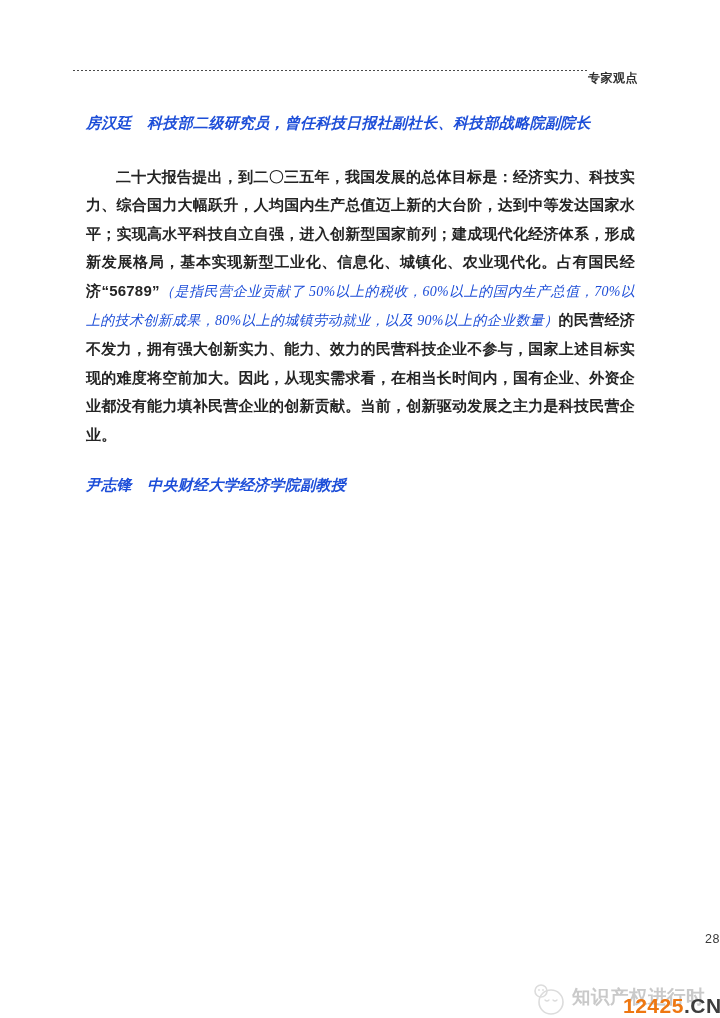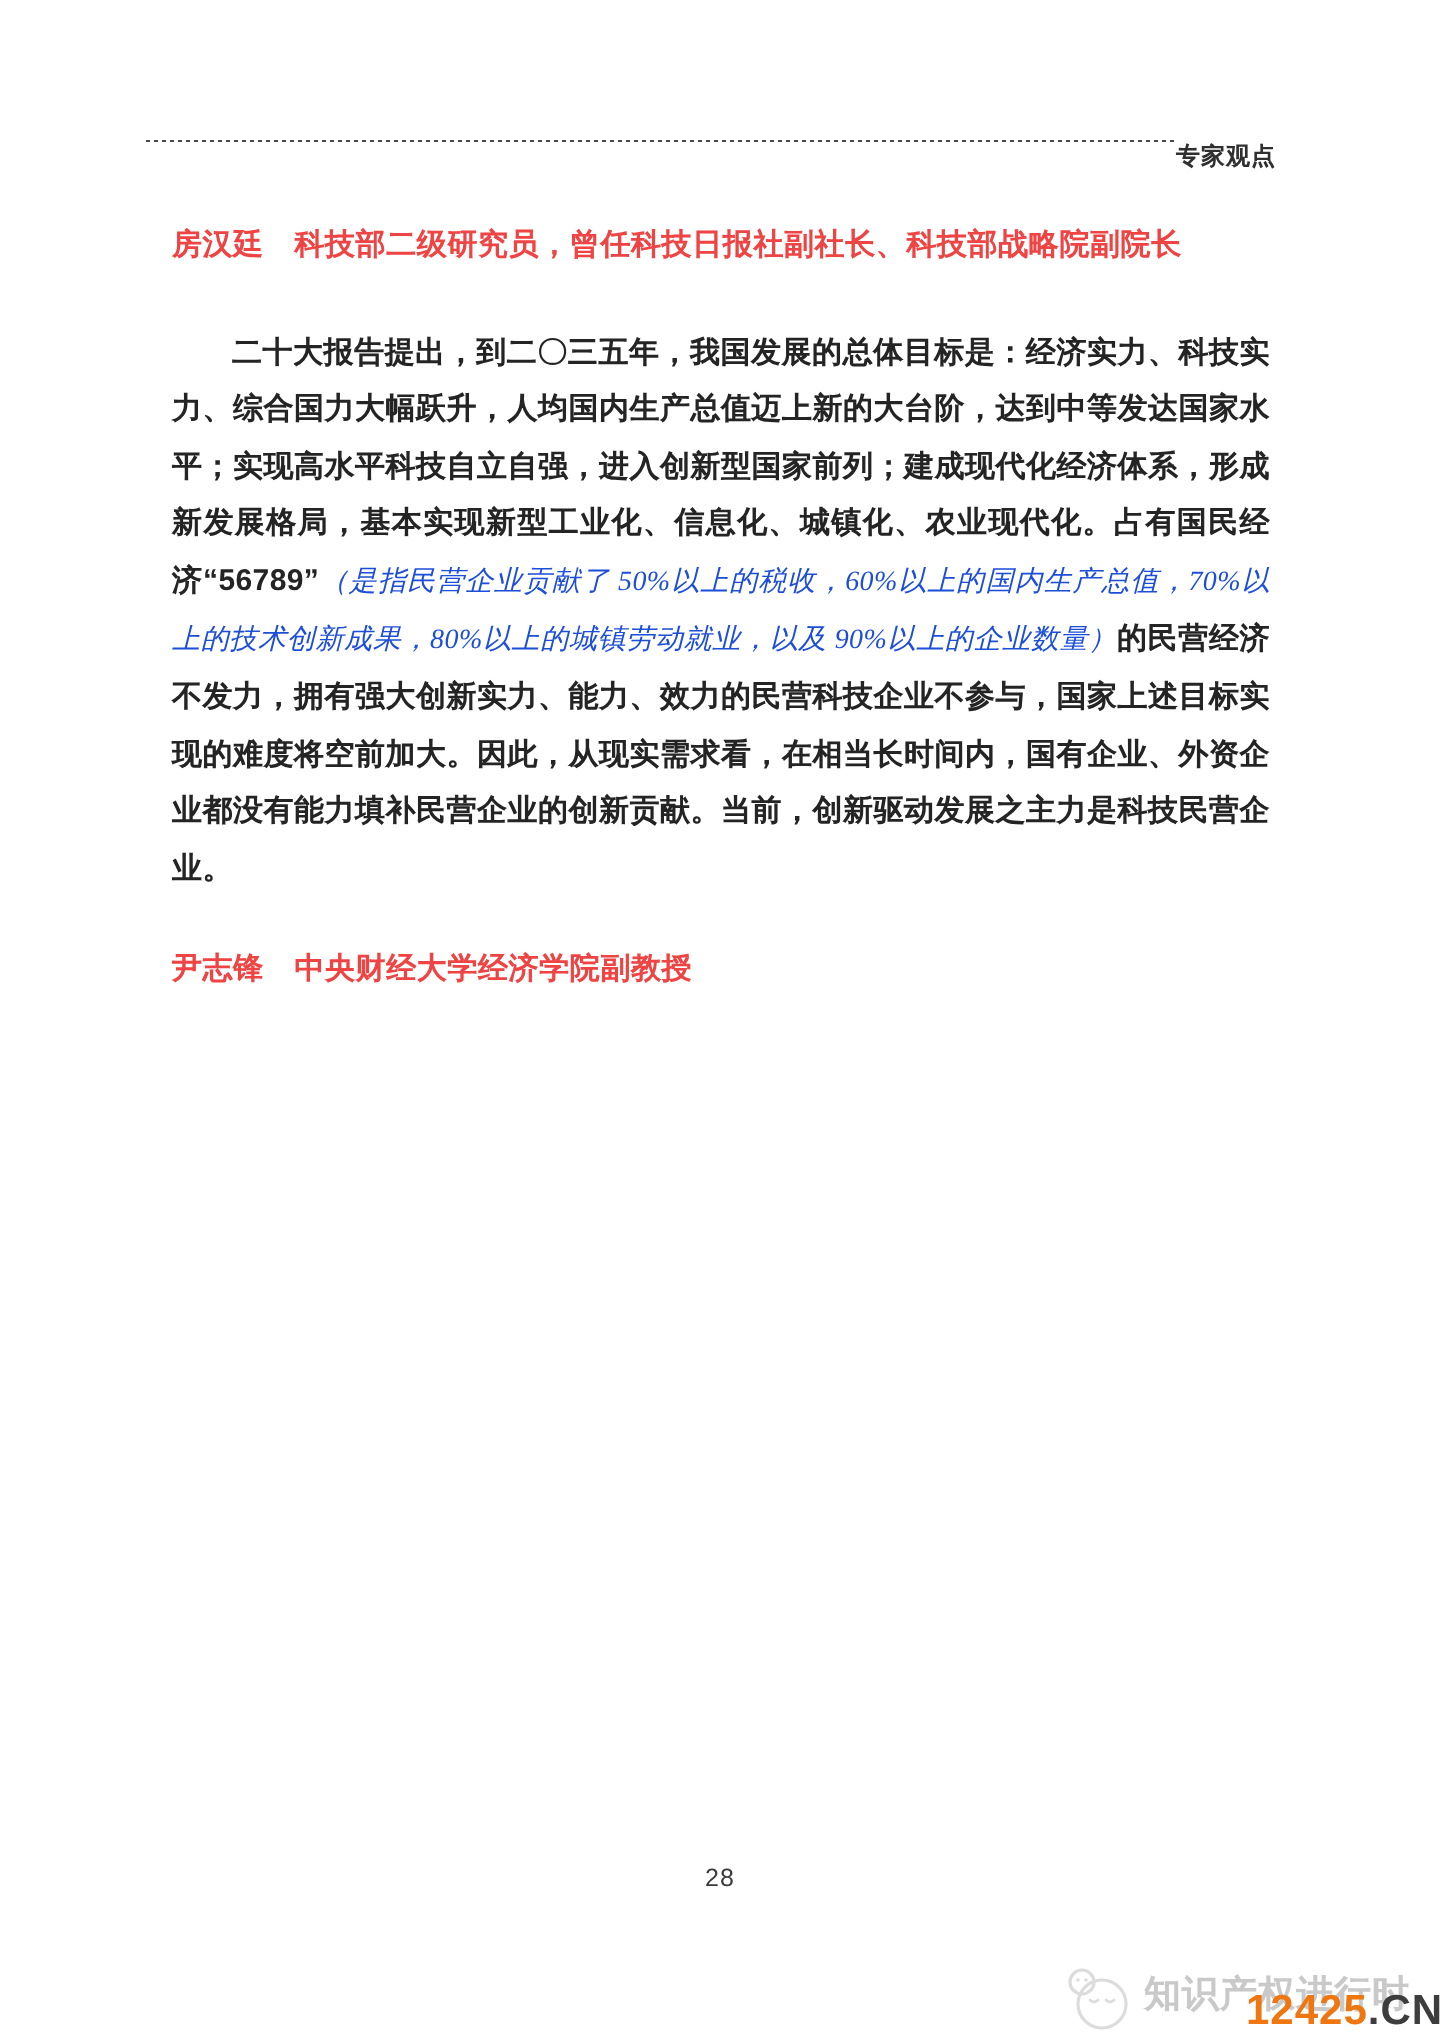--- a/index.html
+++ b/index.html
@@ -51,22 +51,23 @@
 
   
   .author-heading {
     position: absolute;
     left: 86px;
     right: 68px;
     margin: 0;
     font-size: 15px;
     line-height: 20px;
     font-weight: 700;
-    color: #ef4444;
+    color: #1d4ed8;
     letter-spacing: 0.3px;
+    font-style: italic;
   }
   .author-1 { top: 113px; }
   .author-2 { top: 475px; }
 
   
   .body-para {
     position: absolute;
     left: 86px;
     width: 549px;
     margin: 0;
@@ -88,21 +89,21 @@
     font-size: 14px;
     color: #1d4ed8;
   }
 
   
   .page-number {
     position: absolute;
     top: 932px;
     left: 0;
     width: 100%;
-    text-align: center;
+    text-align: right;
     font-size: 12.5px;
     color: #3a3a3a;
     letter-spacing: 0.5px;
   }
 
   
   .watermark {
     position: absolute;
     left: 520px;
     top: 972px;

